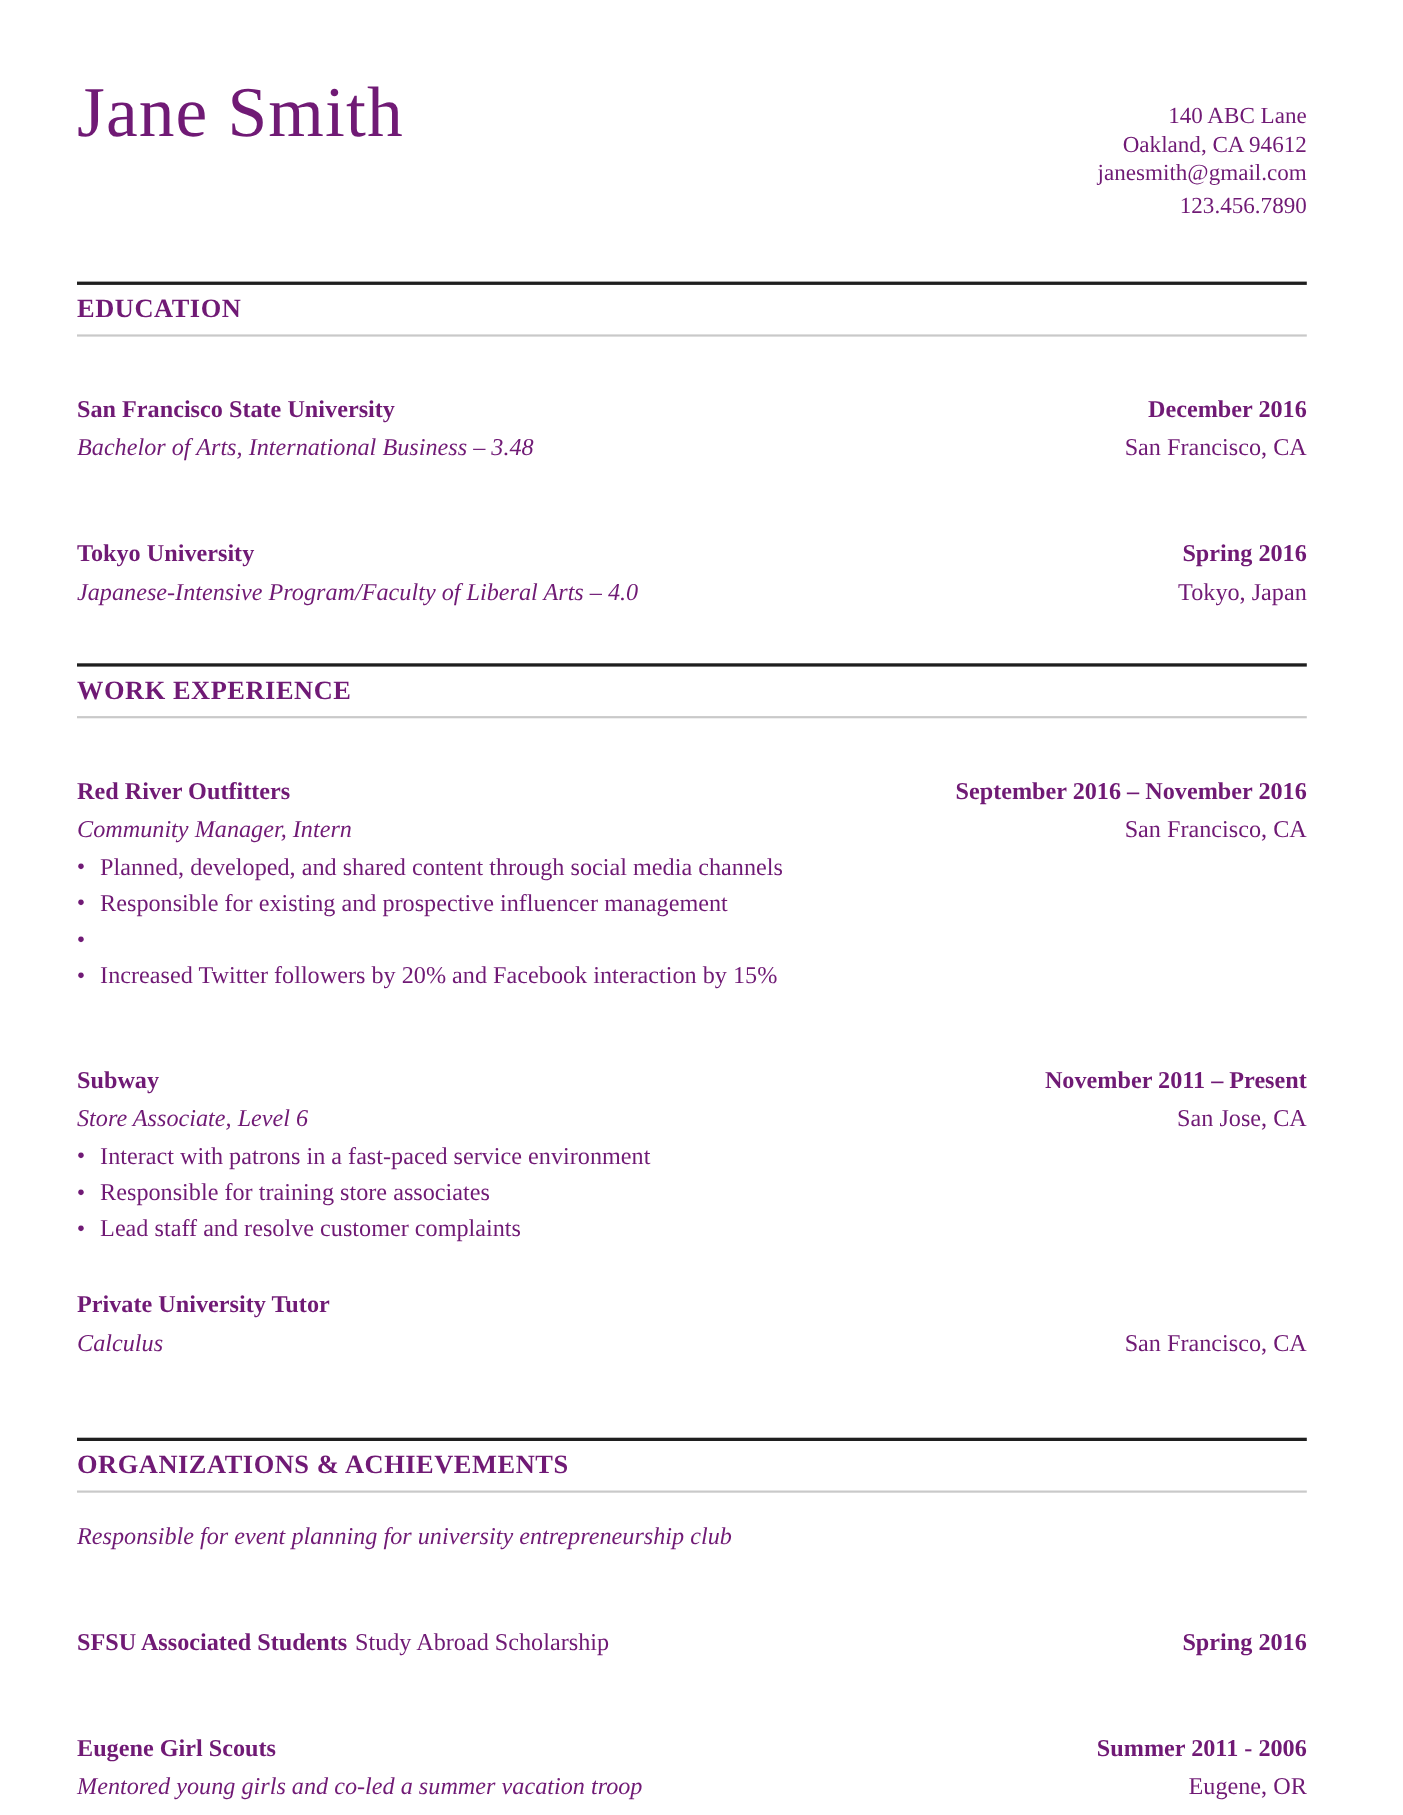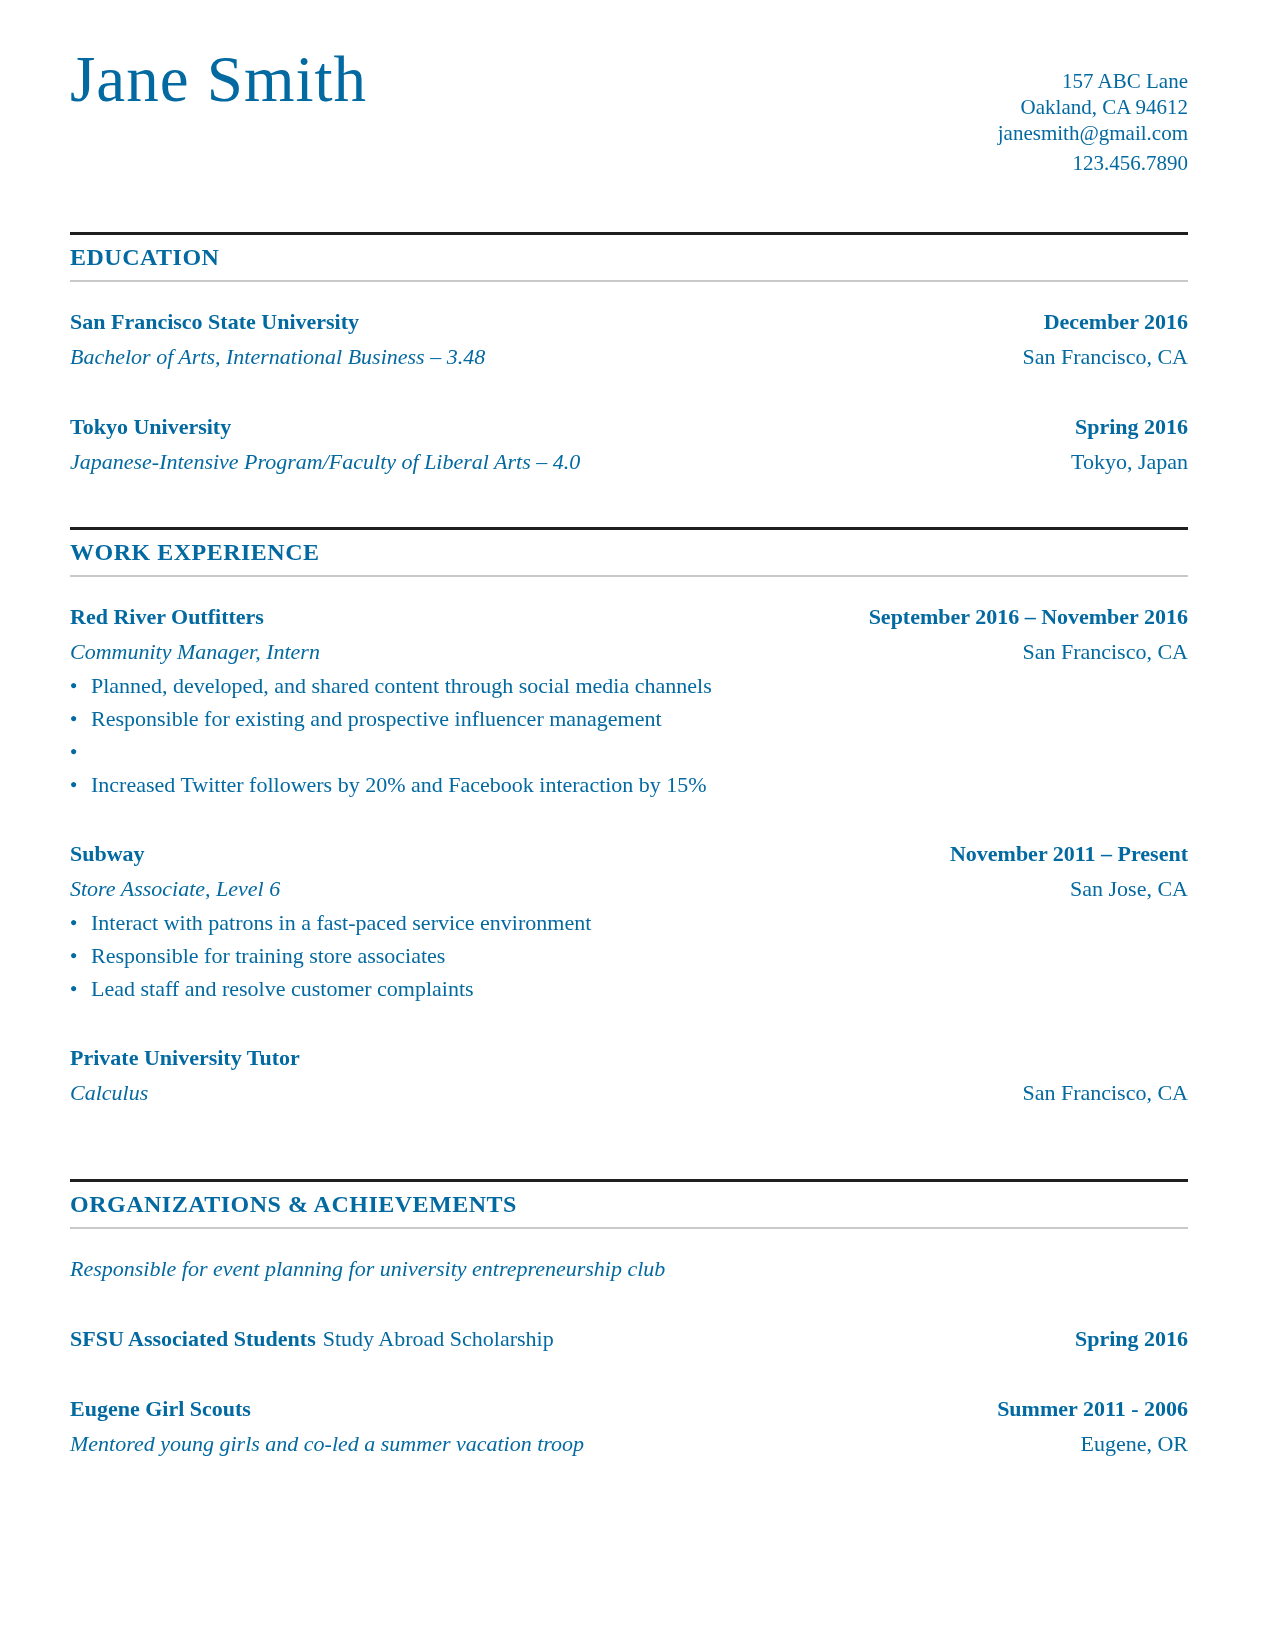--- a/index.html
+++ b/index.html
@@ -1,23 +1,23 @@
 <!DOCTYPE html>
 <html><head>
 <meta charset="utf-8">
 <style>
   html, body { margin: 0; padding: 0; background: #ffffff; }
   .page {
     position: relative;
     width: 1275px;
     height: 1650px;
     box-sizing: border-box;
-    padding: 44px 87px 0 70px;
+    padding: 68px 87px 0 70px;
     background: #ffffff;
-    color: #0369a1;
+    color: #701a75;
     font-family: "Liberation Serif", serif;
     overflow: hidden;
   }
   
   .header { display: flex; justify-content: space-between; align-items: flex-start; }
   .name {
     font-size: 65px;
     line-height: 70px;
     font-weight: normal;
     letter-spacing: 1px;
@@ -45,38 +45,38 @@
     padding: 7px 0 8px 0;
   }
   .sec-rule-light { border-top: 2px solid #c9c9c9; }
 
   
   .entry { margin-top: 22px; }
   .entry + .entry { margin-top: 35px; }
   .line { display: flex; justify-content: space-between; align-items: baseline; }
   .t { font-size: 22px; font-weight: bold; line-height: 35px; }
   .t-suffix { font-weight: normal; margin-left: 7px; }
-  .d { font-size: 22px; font-weight: bold; line-height: 35px; white-space: nowrap; text-align: center; }
+  .d { font-size: 22px; font-weight: bold; line-height: 35px; white-space: nowrap; text-align: center; margin-top: 26px; }
   .sub { font-size: 22px; font-style: italic; line-height: 35px; }
   .loc { font-size: 22px; font-style: normal; line-height: 35px; white-space: nowrap; text-align: right; }
 
   
   .bullets { margin: 0; padding: 0; list-style: none; }
   .bullet { display: flex; font-size: 22px; line-height: 33px; }
   .dot { font-size: 12px; line-height: 33px; width: 21px; flex: none; }
 </style>
 </head>
 <body>
 
 <div class="page">
 
   <div class="header">
     <h1 class="name">Jane Smith</h1>
     <div class="contact">
-      <div>157 ABC Lane</div>
+      <div>140 ABC Lane</div>
       <div>Oakland, CA 94612</div>
       <div>janesmith@gmail.com</div>
       <div class="contact-phone">123.456.7890</div>
     </div>
   </div>
 
   <div class="section-education">
     <div class="sec-rule"></div>
     <div class="sec-heading">EDUCATION</div>
     <div class="sec-rule-light"></div>

